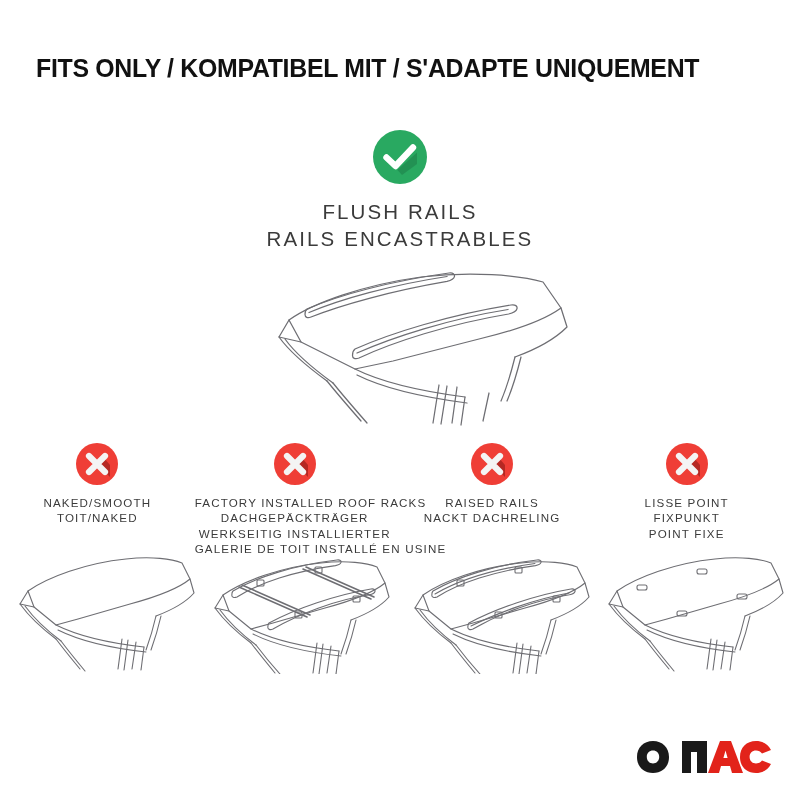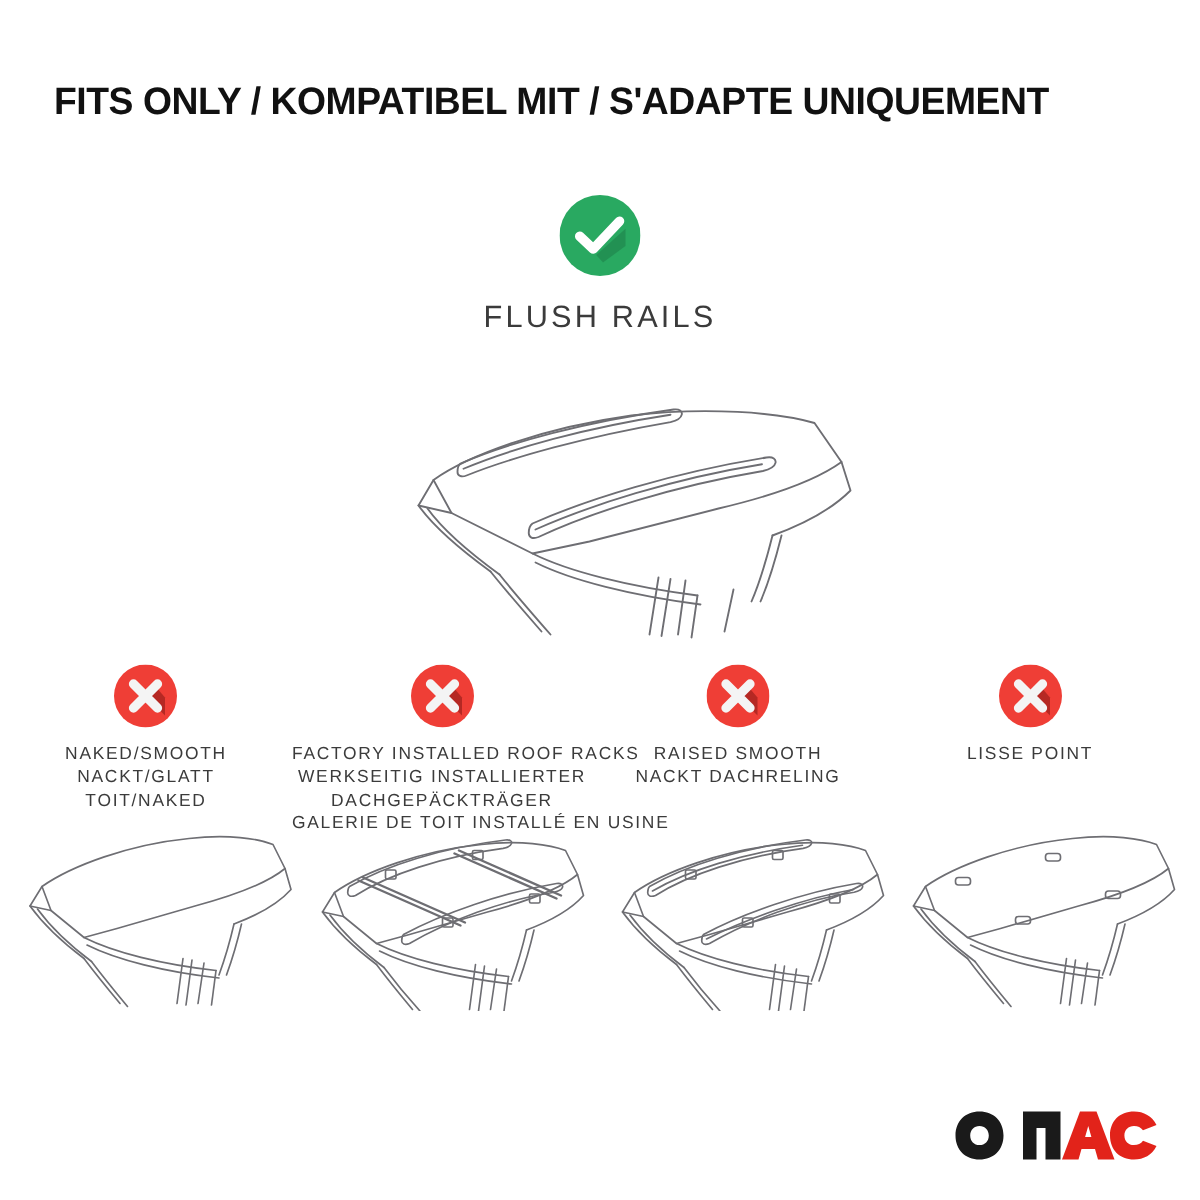--- a/index.html
+++ b/index.html
@@ -120,20 +120,21 @@
 <div id="hero">
 
   <svg class="status-icon" viewBox="0 0 54 54">
     <circle cx="27" cy="27" r="27" fill="#29a961"></circle>
     <path d="M24.5 40 L44 22.5 L44 34 L29 45 Z" fill="#1d7d48" opacity="0.55"></path>
     <path d="M13.5 27.5 L22.5 36 L40 17.5" fill="none" stroke="#ffffff" stroke-width="6.4" stroke-linecap="round" stroke-linejoin="round"></path>
   </svg>
 
   <div id="hero-title">
     <span class="ln">FLUSH RAILS</span>
+    <span class="ln">RAILS ENCASTRABLES</span>
   </div>
 
   <svg id="hero-art" viewBox="0 0 340 170">
     <g fill="none" stroke="#6e6e73" stroke-width="1.25" stroke-linecap="round" stroke-linejoin="round">
 
       <path d="M46 55 C70 38 120 20 178 12 C228 6 276 10 300 17 L318 43
                C300 56 270 66 236 74 L150 96 L112 104 L58 77 Z"></path>
 
       <path d="M46 55 L36 72 L58 77"></path>
       <path d="M36 72 C46 86 62 100 84 116"></path>
@@ -175,21 +176,20 @@
 <div id="options">
 
   <div class="option">
     <svg class="opt-icon" viewBox="0 0 42 42">
       <circle cx="21" cy="21" r="21" fill="#ef3e36"></circle>
       <path d="M21 21 L34 34 L34 22 L28 15 Z" fill="#8e1b18" opacity="0.6"></path>
       <path d="M13 13 L29 29 M29 13 L13 29" stroke="#f4f4f4" stroke-width="6.2" stroke-linecap="round"></path>
     </svg>
     <div class="opt-label">
       <span class="ln">NAKED/SMOOTH</span>
-      <span class="ln">NACKT/GLATT</span>
       <span class="ln">TOIT/NAKED</span>
     </div>
     <svg class="opt-art" viewBox="0 0 200 125">
       <g fill="none" stroke="#6e6e73" stroke-width="1.1" stroke-linecap="round" stroke-linejoin="round">
         <path d="M28 42 C48 28 86 14 126 10 C152 7 172 10 182 14 L190 30
                  C178 40 156 48 130 55 L78 70 L56 76 L34 58 Z"></path>
         <path d="M28 42 L20 55 L34 58"></path>
         <path d="M20 55 C28 66 40 78 56 90"></path>
         <path d="M25 57 C33 68 45 80 61 92"></path>
         <path d="M56 90 C62 98 70 108 80 120"></path>
@@ -208,22 +208,22 @@
   </div>
 
   <div class="option lines-4">
     <svg class="opt-icon" viewBox="0 0 42 42">
       <circle cx="21" cy="21" r="21" fill="#ef3e36"></circle>
       <path d="M21 21 L34 34 L34 22 L28 15 Z" fill="#8e1b18" opacity="0.6"></path>
       <path d="M13 13 L29 29 M29 13 L13 29" stroke="#f4f4f4" stroke-width="6.2" stroke-linecap="round"></path>
     </svg>
     <div class="opt-label">
       <span class="ln">FACTORY INSTALLED ROOF RACKS</span>
+      <span class="ln">DACHGEPÄCKTRÄGER</span>
       <span class="ln">WERKSEITIG INSTALLIERTER</span>
-      <span class="ln">DACHGEPÄCKTRÄGER</span>
       <span class="ln">GALERIE DE TOIT INSTALLÉ EN USINE</span>
     </div>
     <svg class="opt-art" viewBox="0 0 200 125">
       <g fill="none" stroke="#6e6e73" stroke-width="1.1" stroke-linecap="round" stroke-linejoin="round">
 
         <path d="M28 46 C48 32 86 18 126 14 C152 11 172 14 182 18 L190 34
                  C178 44 156 52 130 59 L78 74 L56 80 L34 62 Z"></path>
         <path d="M28 46 L20 59 L34 62"></path>
         <path d="M20 59 C28 70 40 82 56 94"></path>
         <path d="M25 61 C33 72 45 84 61 96"></path>
@@ -259,21 +259,21 @@
     </svg>
   </div>
 
   <div class="option">
     <svg class="opt-icon" viewBox="0 0 42 42">
       <circle cx="21" cy="21" r="21" fill="#ef3e36"></circle>
       <path d="M21 21 L34 34 L34 22 L28 15 Z" fill="#8e1b18" opacity="0.6"></path>
       <path d="M13 13 L29 29 M29 13 L13 29" stroke="#f4f4f4" stroke-width="6.2" stroke-linecap="round"></path>
     </svg>
     <div class="opt-label">
-      <span class="ln">RAISED SMOOTH</span>
+      <span class="ln">RAISED RAILS</span>
       <span class="ln">NACKT DACHRELING</span>
     </div>
     <svg class="opt-art" viewBox="0 0 200 125">
       <g fill="none" stroke="#6e6e73" stroke-width="1.1" stroke-linecap="round" stroke-linejoin="round">
         <path d="M28 46 C48 32 86 18 126 14 C152 11 172 14 182 18 L190 34
                  C178 44 156 52 130 59 L78 74 L56 80 L34 62 Z"></path>
         <path d="M28 46 L20 59 L34 62"></path>
         <path d="M20 59 C28 70 40 82 56 94"></path>
         <path d="M25 61 C33 72 45 84 61 96"></path>
         <path d="M56 94 C62 102 70 112 80 124"></path>
@@ -307,20 +307,22 @@
   </div>
 
   <div class="option">
     <svg class="opt-icon" viewBox="0 0 42 42">
       <circle cx="21" cy="21" r="21" fill="#ef3e36"></circle>
       <path d="M21 21 L34 34 L34 22 L28 15 Z" fill="#8e1b18" opacity="0.6"></path>
       <path d="M13 13 L29 29 M29 13 L13 29" stroke="#f4f4f4" stroke-width="6.2" stroke-linecap="round"></path>
     </svg>
     <div class="opt-label">
       <span class="ln">LISSE POINT</span>
+      <span class="ln">FIXPUNKT</span>
+      <span class="ln">POINT FIXE</span>
     </div>
     <svg class="opt-art" viewBox="0 0 200 125">
       <g fill="none" stroke="#6e6e73" stroke-width="1.1" stroke-linecap="round" stroke-linejoin="round">
         <path d="M28 42 C48 28 86 14 126 10 C152 7 172 10 182 14 L190 30
                  C178 40 156 48 130 55 L78 70 L56 76 L34 58 Z"></path>
         <path d="M28 42 L20 55 L34 58"></path>
         <path d="M20 55 C28 66 40 78 56 90"></path>
         <path d="M25 57 C33 68 45 80 61 92"></path>
         <path d="M56 90 C62 98 70 108 80 120"></path>
         <path d="M61 92 C67 100 75 110 85 122"></path>

